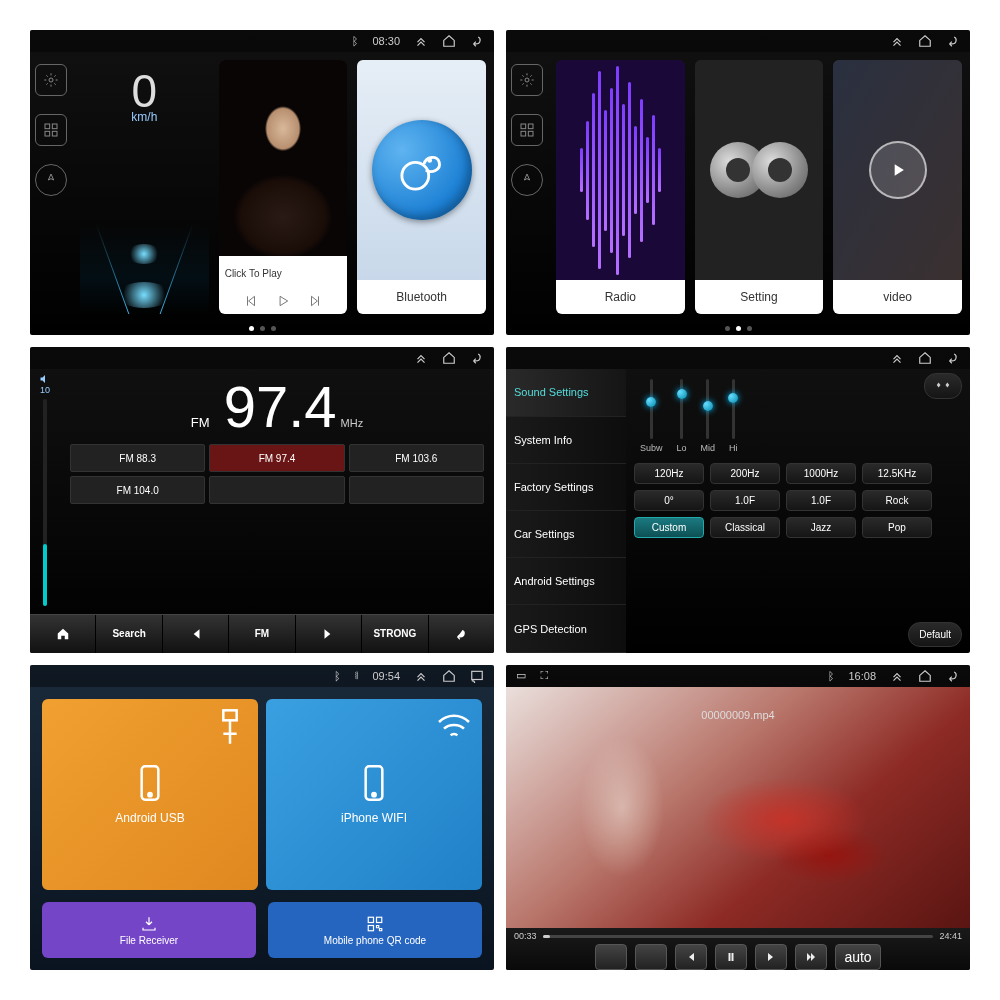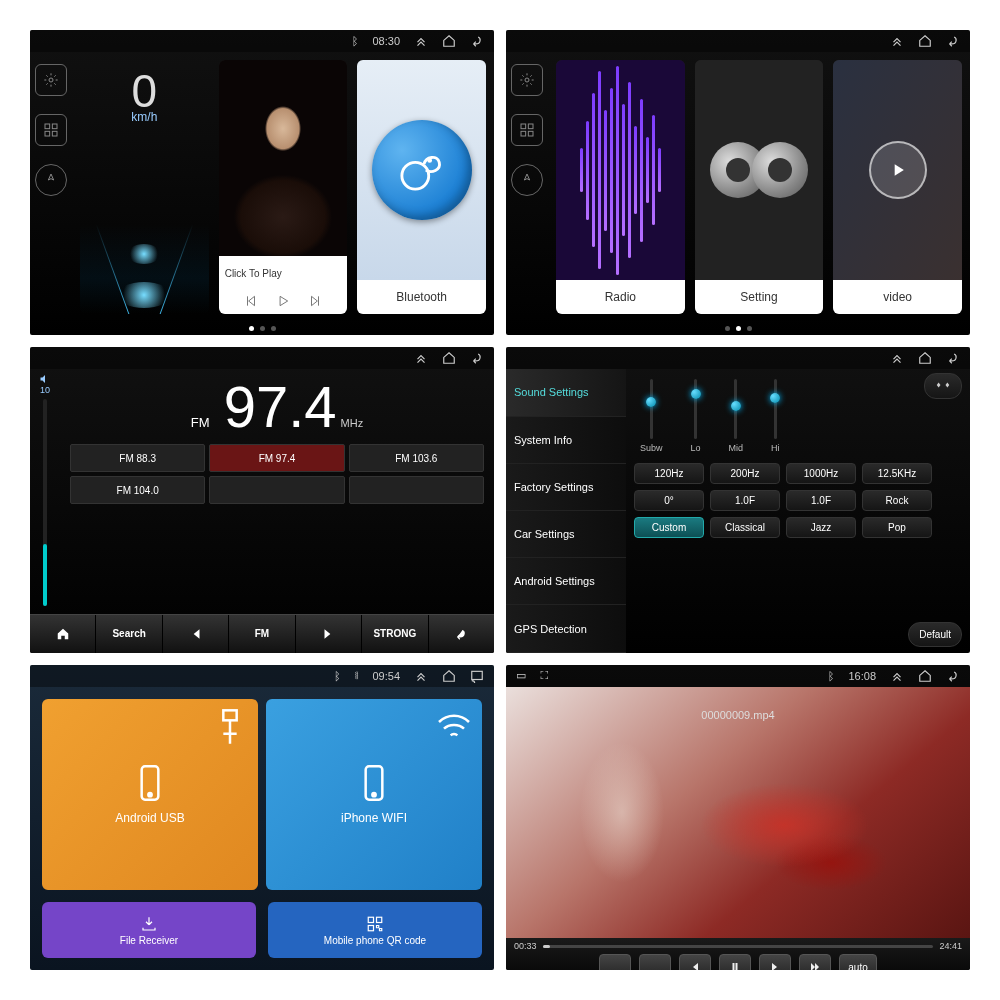--- a/index.html
+++ b/index.html
@@ -61,21 +61,21 @@
   .radio-bot{height:38px;display:flex;background:linear-gradient(#333,#111);border-top:1px solid #444}
   .rbot-btn{flex:1;display:flex;align-items:center;justify-content:center;font-size:10px;font-weight:bold;border-right:1px solid #000;gap:4px}
   .rbot-btn:last-child{border-right:none}
   .rbot-btn svg{width:14px;height:14px;fill:#fff}
   
   .settings-body{flex:1;display:flex}
   .settings-menu{width:120px;display:flex;flex-direction:column}
   .sm-item{flex:1;display:flex;align-items:center;padding:0 8px;font-size:11px;border-bottom:1px solid #222;background:linear-gradient(to right,#1a1a1a,#0d0d0d)}
   .sm-item.active{background:linear-gradient(to right,#2a2a2a,#151515);color:#5dd}
   .eq-area{flex:1;padding:6px 8px;display:flex;flex-direction:column;gap:6px;position:relative}
-  .eq-sliders{display:flex;gap:28px;padding:4px 6px;justify-content:flex-start}
+  .eq-sliders{display:flex;gap:14px;padding:4px 6px;justify-content:flex-start}
   .eq-col{display:flex;flex-direction:column;align-items:center}
   .eq-track{width:3px;height:60px;background:#333;border-radius:2px;position:relative}
   .eq-knob{width:10px;height:10px;background:radial-gradient(circle at 30% 30%,#6df,#08a);border-radius:50%;position:absolute;left:-3.5px;top:16px;box-shadow:0 0 6px #0bf}
   .eq-lbl{font-size:9px;margin-top:4px;color:#bbb}
   .eq-btnrow{display:flex;gap:6px}
   .eq-btn{flex:0 0 auto;padding:4px 10px;background:linear-gradient(#2a2a2a,#151515);border:1px solid #333;border-radius:4px;font-size:10px;min-width:48px;text-align:center}
   .eq-btn.active{background:linear-gradient(#1a7a80,#0d5055);border-color:#2aa}
   .side-action{position:absolute;right:8px;background:linear-gradient(#2a2a2a,#151515);border:1px solid #333;border-radius:12px;padding:6px 10px;font-size:10px}
   
   .usb-top{flex:1;display:flex;gap:8px;padding:12px}
@@ -90,28 +90,28 @@
   .usb-btn.teal{background:#15a090}
   .usb-btn.purple{background:#7545c8}
   .usb-btn.blue{background:#2565c0}
   
   .vid-body{flex:1;position:relative;background:linear-gradient(140deg,#eadfdc 0%,#b8756a 40%,#8d2a25 65%,#5a1512 100%)}
   .vid-lobster{position:absolute;inset:0;background:
     radial-gradient(ellipse 120px 60px at 60% 55%,rgba(200,50,40,.9),rgba(200,50,40,0) 70%),
     radial-gradient(ellipse 80px 40px at 70% 70%,rgba(150,20,15,.95),rgba(150,20,15,0) 70%),
     radial-gradient(ellipse 60px 100px at 25% 50%,rgba(240,230,220,.5),rgba(240,230,220,0) 70%)}
   .vid-title{position:absolute;top:22px;left:0;right:0;text-align:center;font-size:11px;color:#ddd}
-  .vid-controls{height:32px;background:linear-gradient(rgba(30,30,30,.85),rgba(10,10,10,.95));display:flex;flex-direction:column}
+  .vid-controls{height:42px;background:linear-gradient(rgba(30,30,30,.85),rgba(10,10,10,.95));display:flex;flex-direction:column}
   .seek{display:flex;align-items:center;gap:6px;padding:3px 8px;font-size:9px;color:#ccc}
   .seek-bar{flex:1;height:3px;background:#444;border-radius:2px;position:relative}
   .seek-fill{position:absolute;left:0;top:0;bottom:0;width:2%;background:#ccc;border-radius:2px}
   .vid-btns{flex:1;display:flex;align-items:center;justify-content:center;gap:8px}
   .vbtn{width:30px;height:24px;background:linear-gradient(#444,#222);border:1px solid #555;border-radius:4px;display:flex;align-items:center;justify-content:center}
   .vbtn svg{width:12px;height:12px;fill:#eee}
-  .vbtn.txt{width:auto;padding:0 8px;font-size:10px}
+  .vbtn.txt{width:auto;padding:0 8px;font-size:14px}
   .person{width:100%;height:100%;background:radial-gradient(ellipse 40px 50px at 50% 35%,#d8b89a 0%,#b89070 40%,transparent 45%),radial-gradient(ellipse 70px 60px at 50% 80%,#2a1a15 0%,#1a0d08 60%,transparent 70%),#0a0505}
 </style>
 </head>
 <body>
 
 <div class="grid">
 
 <div class="panel">
   <div class="statusbar">
     <span class="spacer"></span>

